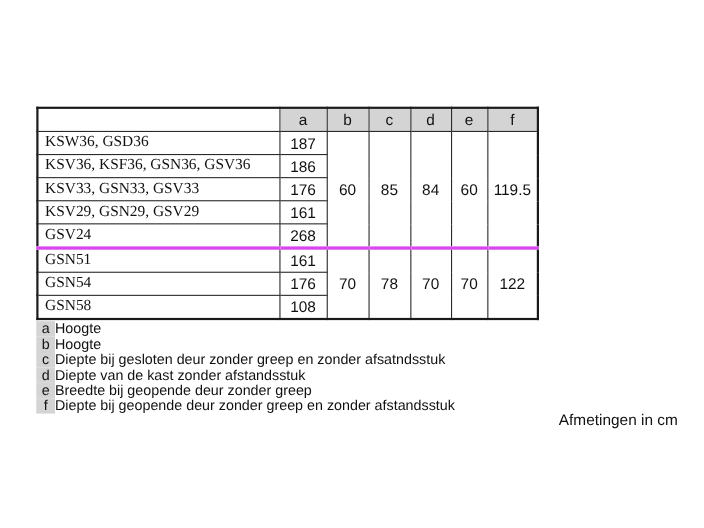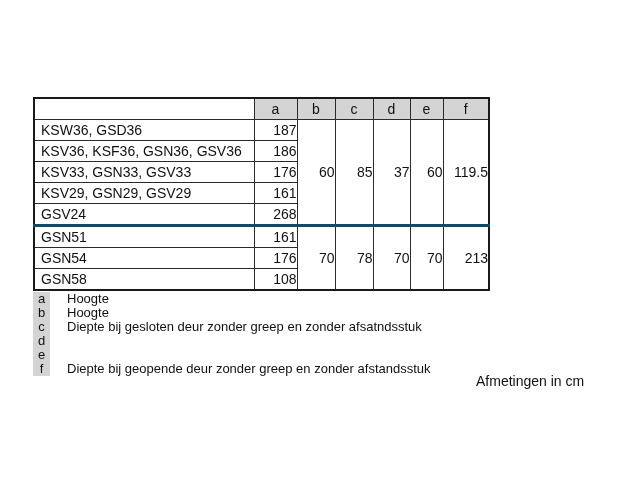--- a/index.html
+++ b/index.html
@@ -31,52 +31,53 @@
     overflow: hidden;
   }
   table.dims th.dim-h {
     background: #d4d4d4;
     text-align: center;
   }
   table.dims th.model-h { background: #ffffff; }
   table.dims td.model {
     text-align: left;
     padding-left: 6px;
+    font-family: Liberation Serif, serif;
   }
-  table.dims td.num { text-align: right; }
-  table.dims tr.grp-start td { border-top: 3px solid #0c4a6e; }
+  table.dims td.num { text-align: center; }
+  table.dims tr.grp-start td { border-top: 3px solid #d946ef; }
 
   
   .legend {
     position: absolute;
     left: 33px; top: 292px;
     font-size: 13px;
   }
   .legend-row {
     display: flex;
     align-items: stretch;
     height: 14px;
   }
   .legend-key {
     flex: 0 0 17px;
     width: 17px;
     background: #d4d4d4;
     text-align: center;
     line-height: 14px;
   }
   .legend-lbl {
-    margin-left: 17px;
+    margin-left: 0;
     line-height: 14px;
     white-space: nowrap;
   }
 
   
   .units {
     position: absolute;
-    left: 476px; top: 373px;
+    left: 508px; top: 373px;
     font-size: 14px;
     white-space: nowrap;
   }
 </style>
 </head>
 <body>
 
 <table class="dims">
   <colgroup>
     <col style="width:220px">
@@ -97,21 +98,21 @@
       <th class="dim-h">e</th>
       <th class="dim-h">f</th>
     </tr>
   </thead>
   <tbody>
     <tr>
       <td class="model">KSW36, GSD36</td>
       <td class="num">187</td>
       <td class="num" rowspan="5">60</td>
       <td class="num" rowspan="5">85</td>
-      <td class="num" rowspan="5">37</td>
+      <td class="num" rowspan="5">84</td>
       <td class="num" rowspan="5">60</td>
       <td class="num" rowspan="5">119.5</td>
     </tr>
     <tr>
       <td class="model">KSV36, KSF36, GSN36, GSV36</td>
       <td class="num">186</td>
     </tr>
     <tr>
       <td class="model">KSV33, GSN33, GSV33</td>
       <td class="num">176</td>
@@ -124,21 +125,21 @@
       <td class="model">GSV24</td>
       <td class="num">268</td>
     </tr>
     <tr class="grp-start">
       <td class="model">GSN51</td>
       <td class="num">161</td>
       <td class="num" rowspan="3">70</td>
       <td class="num" rowspan="3">78</td>
       <td class="num" rowspan="3">70</td>
       <td class="num" rowspan="3">70</td>
-      <td class="num" rowspan="3">213</td>
+      <td class="num" rowspan="3">122</td>
     </tr>
     <tr>
       <td class="model">GSN54</td>
       <td class="num">176</td>
     </tr>
     <tr>
       <td class="model">GSN58</td>
       <td class="num">108</td>
     </tr>
   </tbody>
@@ -152,23 +153,25 @@
   <div class="legend-row">
     <span class="legend-key">b</span>
     <span class="legend-lbl">Hoogte</span>
   </div>
   <div class="legend-row">
     <span class="legend-key">c</span>
     <span class="legend-lbl">Diepte bij gesloten deur zonder greep en zonder afsatndsstuk</span>
   </div>
   <div class="legend-row">
     <span class="legend-key">d</span>
+    <span class="legend-lbl">Diepte van de kast zonder afstandsstuk</span>
   </div>
   <div class="legend-row">
     <span class="legend-key">e</span>
+    <span class="legend-lbl">Breedte bij geopende deur zonder greep</span>
   </div>
   <div class="legend-row">
     <span class="legend-key">f</span>
     <span class="legend-lbl">Diepte bij geopende deur zonder greep en zonder afstandsstuk</span>
   </div>
 </div>
 
 <div class="units">Afmetingen in cm</div>
 
 </body></html>

